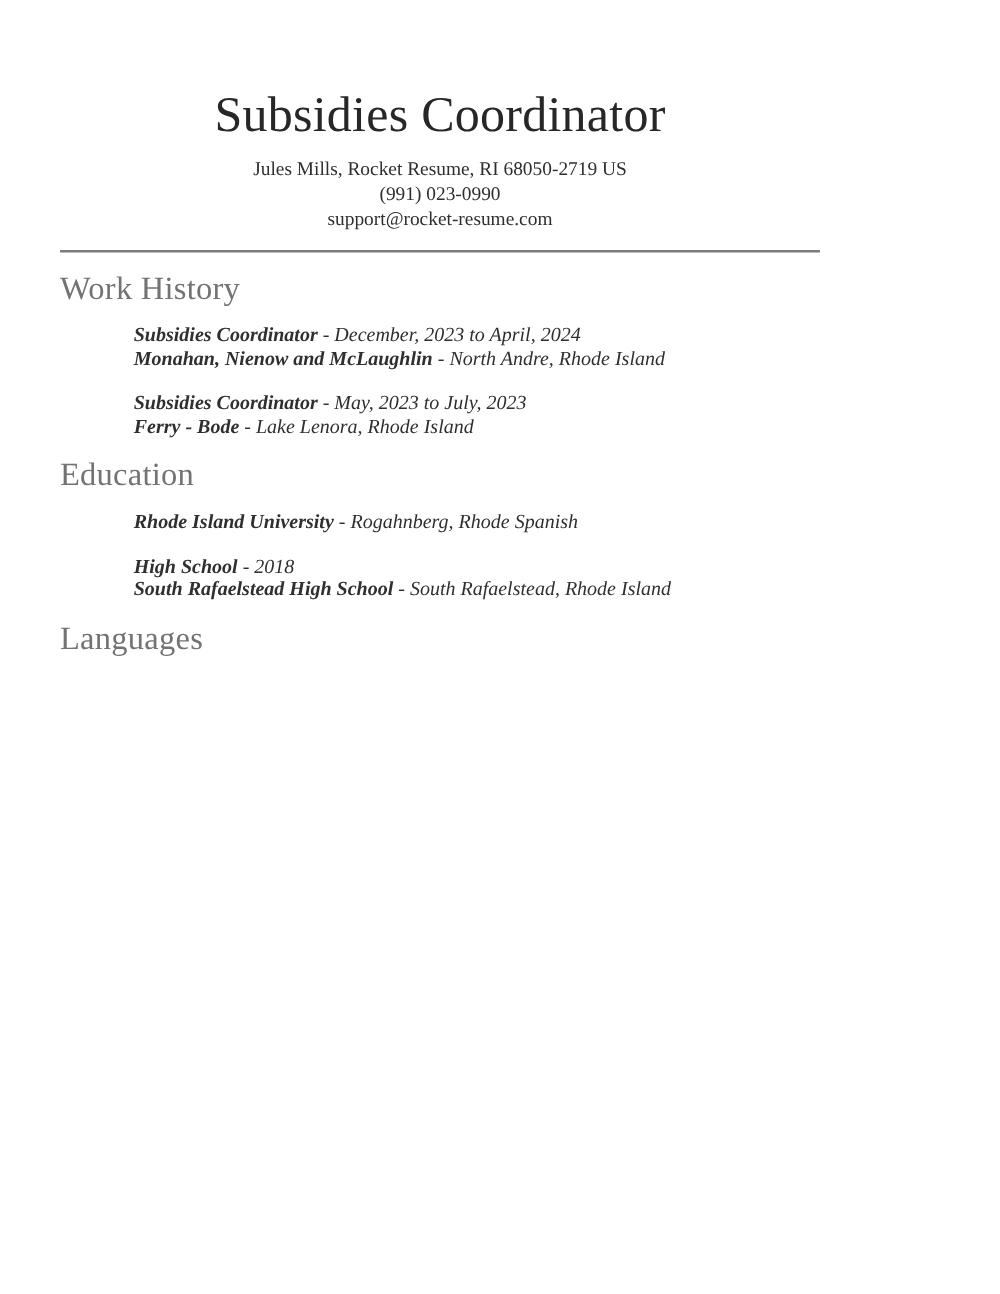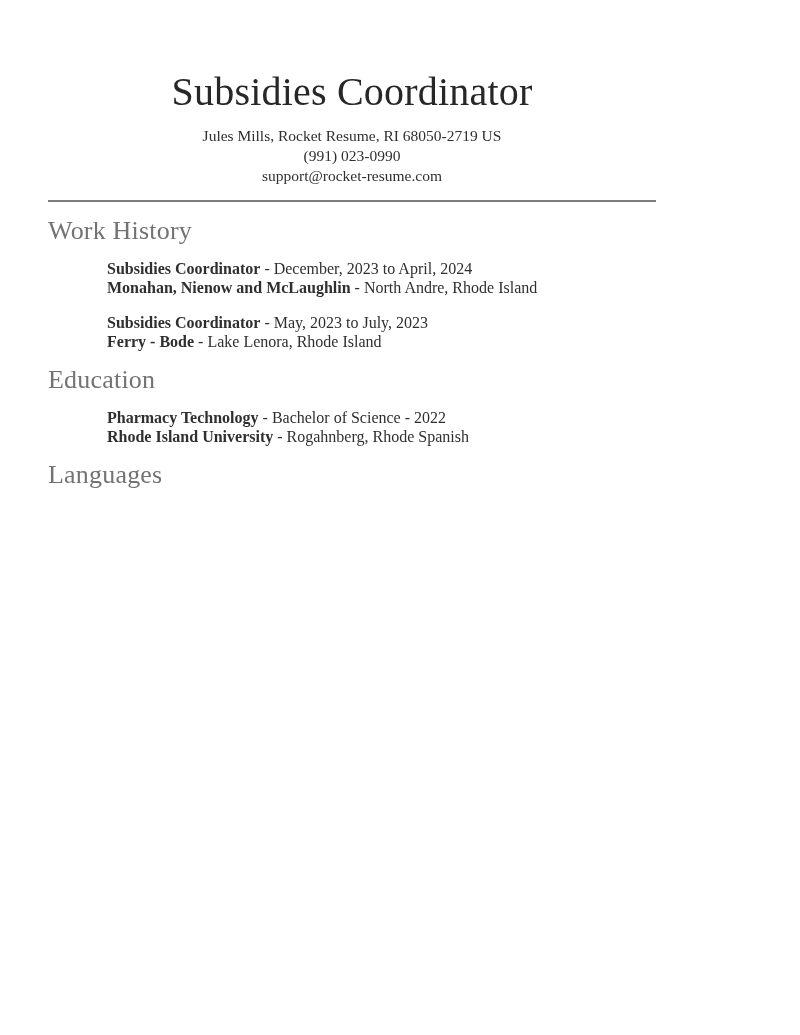--- a/index.html
+++ b/index.html
@@ -54,21 +54,21 @@
     color: #737373;
     letter-spacing: 0.2px;
   }
   .section-heading.first { margin-top: 0; }
   .entries {
     margin-left: 59px;
     font-size: 16px;
     line-height: 18.5px;
     color: #2f2f2f;
   }
-  .entry { margin: 0 0 17px 0; }
+  .entry { margin: 0 0 17px 0; font-style: italic; }
   .entry:last-child { margin-bottom: 0; }
   .strong { font-weight: 600; }
   
   .lang-list {
     margin: 6px 0 0 0;
     padding: 0 0 0 79px;
     list-style: disc;
     font-size: 16px;
     line-height: 18px;
     color: #2f2f2f;
@@ -103,22 +103,25 @@
       <div><span class="strong">Subsidies Coordinator</span><span> - </span><span>May, 2023 to July, 2023</span></div>
       <div><span class="strong">Ferry - Bode</span><span> - </span><span>Lake Lenora, Rhode Island</span></div>
     </div>
 
   </div>
 
   <h2 class="section-heading">Education</h2>
   <div class="entries">
 
     <div class="entry">
-      <div><span class="strong">Pharmacy Technology</span><span> - </span><span>Bachelor of Science - 2022</span></div>
       <div><span class="strong">Rhode Island University</span><span> - </span><span>Rogahnberg, Rhode Spanish</span></div>
     </div>
 
+    <div class="entry">
+      <div><span class="strong">High School</span><span> - </span><span>2018</span></div>
+      <div><span class="strong">South Rafaelstead High School</span><span> - </span><span>South Rafaelstead, Rhode Island</span></div>
+    </div>
 
   </div>
 
   <h2 class="section-heading">Languages</h2>
 
 </div>
 
 </body></html>

